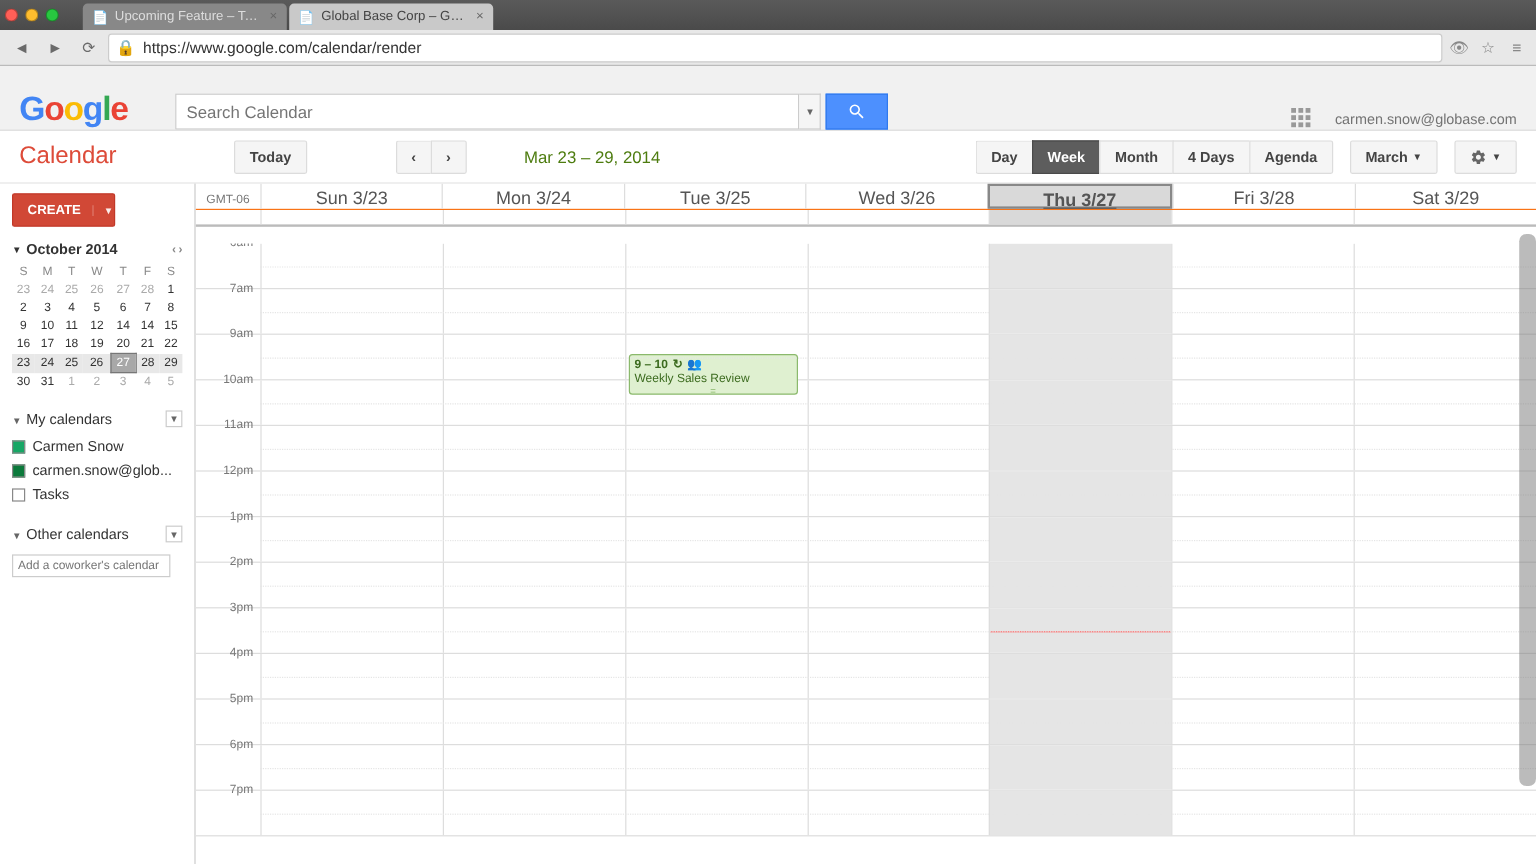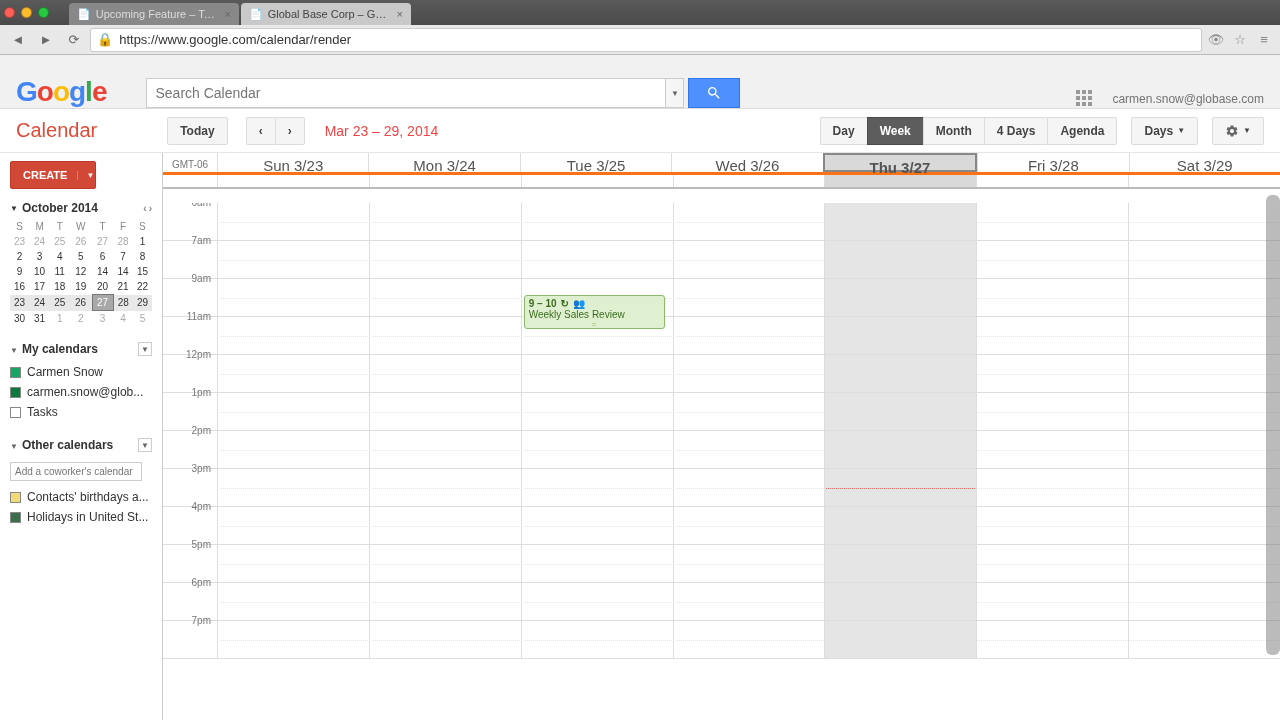--- a/index.html
+++ b/index.html
@@ -26,57 +26,57 @@
 .search-wrap { display: flex; }
 .search-box { width: 520px; height: 30px; border: 1px solid #ccc; padding: 0 8px; font-size: 14px; background: #fff; }
 .search-dd { width: 18px; height: 30px; border: 1px solid #ccc; border-left: none; background: #f5f5f5; display: flex; align-items: center; justify-content: center; font-size: 8px; color: #666; cursor: pointer; }
 .search-btn { width: 52px; height: 30px; background: #4d90fe; border: 1px solid #3079ed; display: flex; align-items: center; justify-content: center; cursor: pointer; margin-left: 4px; }
 .search-btn svg { fill: #fff; }
 .google-bar-right { margin-left: auto; display: flex; align-items: center; gap: 18px; color: #777; font-size: 12px; }
 .apps-icon { width: 18px; height: 18px; display: grid; grid-template-columns: repeat(3,4px); grid-template-rows: repeat(3,4px); gap: 2px; cursor: pointer; }
 .apps-icon span { background: #999; }
 .user-email { color: #737373; }
 
-.cal-toolbar { height: 44px; display: flex; align-items: center; padding: 0 16px; border-bottom: 1px solid #e5e5e5; }
+.cal-toolbar { height: 44px; display: flex; align-items: center; padding: 0 16px; border-bottom: 1px solid #e5e5e5; gap: 28px; }
 .cal-title { font-size: 20px; color: #dd4b39; font-weight: normal; margin-right: 70px; }
 .btn { background: #f5f5f5; border: 1px solid #dcdcdc; border-radius: 2px; padding: 6px 12px; font-size: 12px; font-weight: bold; color: #444; cursor: pointer; display: flex; align-items: center; }
 .btn-group { display: flex; }
 .btn-group .btn { border-radius: 0; border-right: none; }
 .btn-group .btn:first-child { border-radius: 2px 0 0 2px; }
 .btn-group .btn:last-child { border-radius: 0 2px 2px 0; border-right: 1px solid #dcdcdc; }
 .btn.active { background: #5d5d5d; color: #fff; border-color: #4a4a4a; }
-.date-range { font-size: 14px; color: #ef4444; margin-left: 20px; }
+.date-range { font-size: 14px; color: #4d7c0f; margin-left: 20px; }
 .toolbar-right { margin-left: auto; display: flex; gap: 14px; align-items: center; }
 
 .main { display: flex; height: calc(100% - 153px); }
 .sidebar { width: 162px; padding: 8px 10px; overflow: hidden; }
 .create-btn { background: #d14836; color: #fff; border: 1px solid #c13828; border-radius: 2px; padding: 7px 12px; font-size: 11px; font-weight: bold; display: flex; align-items: center; gap: 10px; cursor: pointer; margin-bottom: 12px; width: 86px; justify-content: space-between; }
 .create-btn .dd { font-size: 8px; opacity: 0.9; border-left: 1px solid rgba(255,255,255,0.3); padding-left: 8px; }
 .mini-cal-header { display: flex; justify-content: space-between; align-items: center; font-size: 12px; font-weight: bold; color: #333; margin-bottom: 4px; }
 .mini-nav { display: flex; gap: 2px; }
 .mini-nav span { cursor: pointer; color: #888; font-size: 10px; }
 .mini-cal { width: 100%; border-collapse: collapse; font-size: 10px; }
 .mini-cal th { color: #888; font-weight: normal; padding: 2px; text-align: center; }
 .mini-cal td { text-align: center; padding: 2px 0; color: #333; cursor: pointer; }
 .mini-cal td.other { color: #aaa; }
 .mini-cal td.sel-week { background: #e8e8e8; }
 .mini-cal td.today { background: #a8a8a8; color: #fff; border: 1px solid #777; }
 .side-section { margin-top: 16px; }
-.side-header { font-size: 12px; font-weight: bold; color: #333; display: flex; align-items: center; justify-content: space-between; cursor: pointer; margin-bottom: 6px; }
+.side-header { font-size: 12px; font-weight: normal; color: #333; display: flex; align-items: center; justify-content: space-between; cursor: pointer; margin-bottom: 6px; }
 .side-header .tri { font-size: 8px; margin-right: 4px; color: #666; }
 .side-dd { border: 1px solid #ccc; width: 14px; height: 14px; font-size: 8px; display: flex; align-items: center; justify-content: center; color: #666; }
 .cal-item { display: flex; align-items: center; font-size: 12px; padding: 3px 0; cursor: pointer; }
 .cal-sq { width: 11px; height: 11px; margin-right: 6px; border: 1px solid #888; }
 .add-coworker { border: 1px solid #ccc; font-size: 10px; padding: 3px 4px; color: #666; margin: 4px 0 6px 0; width: 132px; }
 
 .grid-wrap { flex: 1; position: relative; overflow: hidden; border-left: 1px solid #ccc; }
-.day-headers { display: flex; height: 22px; border-bottom: 3px solid #f97316; }
+.day-headers { display: flex; height: 22px; border-bottom: 1px solid #f97316; }
 .gmt-cell { width: 54px; font-size: 10px; color: #777; display: flex; align-items: flex-end; justify-content: center; padding-bottom: 2px; }
 .day-h { flex: 1; text-align: center; font-size: 15px; color: #555; padding-top: 4px; border-left: 1px solid #ddd; }
-.day-h.today { background: #d9d9d9; border: 2px solid #888; font-weight: bold; }
+.day-h.today { background: #d9d9d9; border: 2px solid #888; font-weight: bold; text-decoration: underline; }
 .allday-row { height: 14px; border-bottom: 2px solid #bbb; display: flex; }
 .allday-row .spacer { width: 54px; }
 .allday-cell { flex: 1; border-left: 1px solid #ddd; }
 .allday-cell.today { background: #d9d9d9; }
 
 .scroll-grid { height: calc(100% - 36px); overflow-y: auto; position: relative; margin-top: 14px; }
 .hour-row { display: flex; height: 38px; border-bottom: 1px solid #ddd; position: relative; }
 .hour-row::after { content: ''; position: absolute; left: 54px; right: 0; top: 50%; border-top: 1px dotted #e5e5e5; }
 .time-label { width: 54px; text-align: right; font-size: 10px; color: #777; padding-right: 6px; padding-top: -8px; position: relative; top: -6px; }
 .day-col { flex: 1; border-left: 1px solid #ddd; position: relative; }
@@ -164,21 +164,21 @@
   <div class="date-range">Mar 23 – 29, 2014</div>
   <div class="toolbar-right">
     <div class="btn-group" id="view-buttons">
         <div class="btn">Day</div>
         <div class="btn active">Week</div>
         <div class="btn">Month</div>
         <div class="btn">4 Days</div>
         <div class="btn">Agenda</div>
       </div>
     <div class="btn">
-        <span>Days</span>
+        <span>March</span>
         <span style="font-size:8px;margin-left:4px">▼</span>
       </div>
     <div class="btn">
       <svg width="14" height="14" viewBox="0 0 24 24" fill="#666">
           <path d="M19.14 12.94c.04-.3.06-.61.06-.94 0-.32-.02-.64-.07-.94l2.03-1.58a.5.5 0 00.12-.61l-1.92-3.32a.5.5 0 00-.58-.22l-2.39.96c-.5-.38-1.03-.7-1.62-.94l-.36-2.54a.488.488 0 00-.48-.41h-3.84c-.24 0-.43.17-.47.41l-.36 2.54c-.59.24-1.13.57-1.62.94l-2.39-.96a.5.5 0 00-.58.22L2.74 8.87a.5.5 0 00.12.61l2.03 1.58c-.05.3-.09.63-.09.94 0 .31.02.64.07.94l-2.03 1.58a.5.5 0 00-.12.61l1.92 3.32c.12.22.37.29.59.22l2.39-.96c.5.38 1.03.7 1.62.94l.36 2.54c.05.24.24.41.48.41h3.84c.24 0 .44-.17.47-.41l.36-2.54c.59-.24 1.13-.56 1.62-.94l2.39.96c.22.08.47 0 .59-.22l1.92-3.32a.5.5 0 00-.12-.61l-2.01-1.58zM12 15.6c-1.98 0-3.6-1.62-3.6-3.6s1.62-3.6 3.6-3.6 3.6 1.62 3.6 3.6-1.62 3.6-3.6 3.6z"></path>
         </svg>
       <span style="font-size:8px;margin-left:4px">▼</span>
     </div>
   </div>
 </div>
@@ -288,30 +288,20 @@
           </div>
         </div>
     </div>
 
     <div class="side-section">
       <div class="side-header">
         <span><span class="tri">▼</span><span>Other calendars</span></span>
         <span class="side-dd">▼</span>
       </div>
       <input class="add-coworker" placeholder="Add a coworker's calendar" style="">
-      <div id="other-cals">
-          <div class="cal-item">
-            <span class="cal-sq" style="background:#f2d97a"></span>
-            <span>Contacts' birthdays a...</span>
-          </div>
-          <div class="cal-item">
-            <span class="cal-sq" style="background:#3b6e4b"></span>
-            <span>Holidays in United St...</span>
-          </div>
-        </div>
     </div>
   </div>
 
   <div class="grid-wrap">
     <div class="day-headers" id="day-headers">
         <div class="gmt-cell">GMT-06</div>
         <div class="day-h">Sun 3/23</div>
         <div class="day-h">Mon 3/24</div>
         <div class="day-h">Tue 3/25</div>
         <div class="day-h">Wed 3/26</div>
@@ -360,20 +350,30 @@
               <div>Weekly Sales Review</div>
               <div class="handle">=</div>
             </div>
           </div>
           <div class="day-col"></div>
           <div class="day-col today-col"></div>
           <div class="day-col"></div>
           <div class="day-col"></div>
         </div>
         <div class="hour-row">
+          <div class="time-label">10am</div>
+          <div class="day-col"></div>
+          <div class="day-col"></div>
+          <div class="day-col"></div>
+          <div class="day-col"></div>
+          <div class="day-col today-col"></div>
+          <div class="day-col"></div>
+          <div class="day-col"></div>
+        </div>
+        <div class="hour-row">
           <div class="time-label">11am</div>
           <div class="day-col"></div>
           <div class="day-col"></div>
           <div class="day-col"></div>
           <div class="day-col"></div>
           <div class="day-col today-col"></div>
           <div class="day-col"></div>
           <div class="day-col"></div>
         </div>
         <div class="hour-row">

